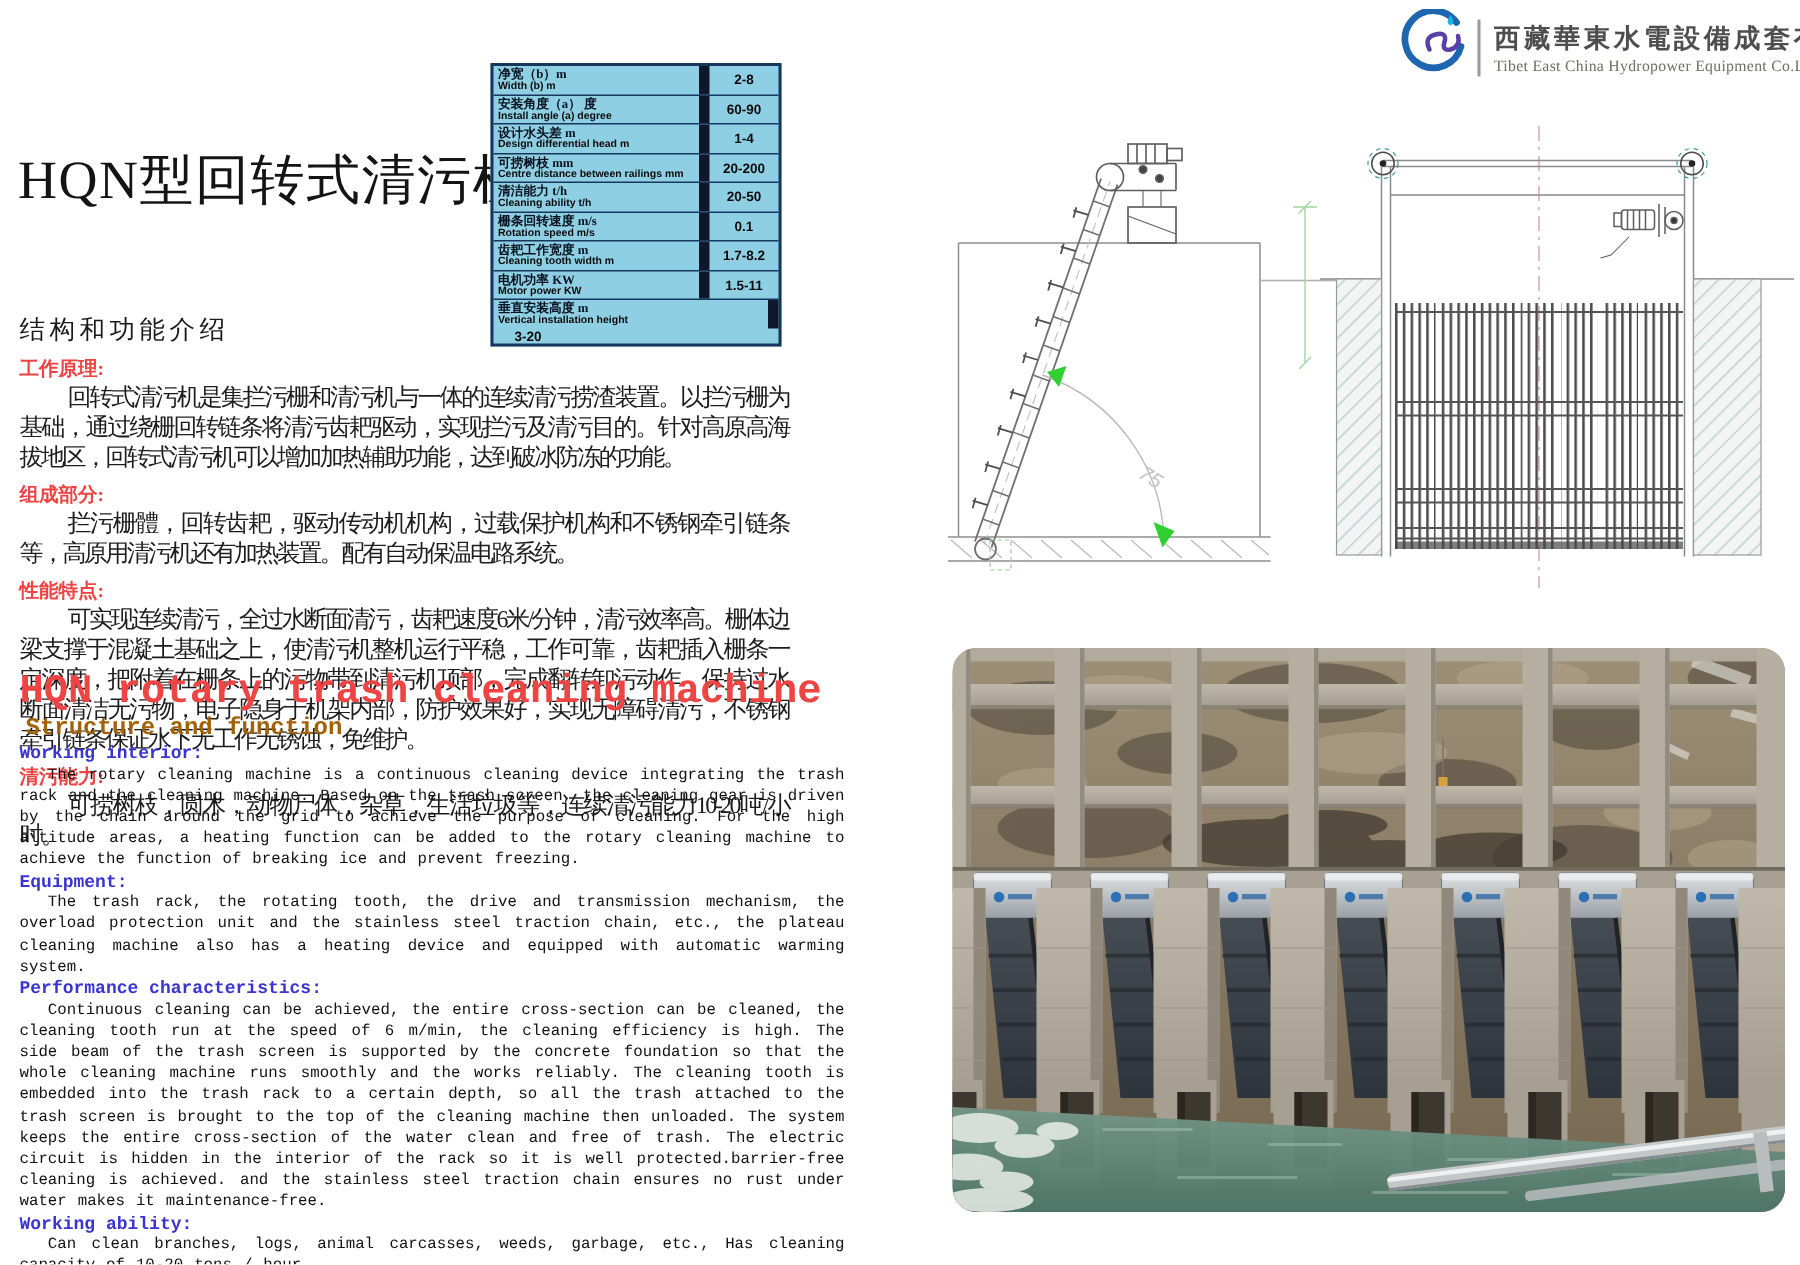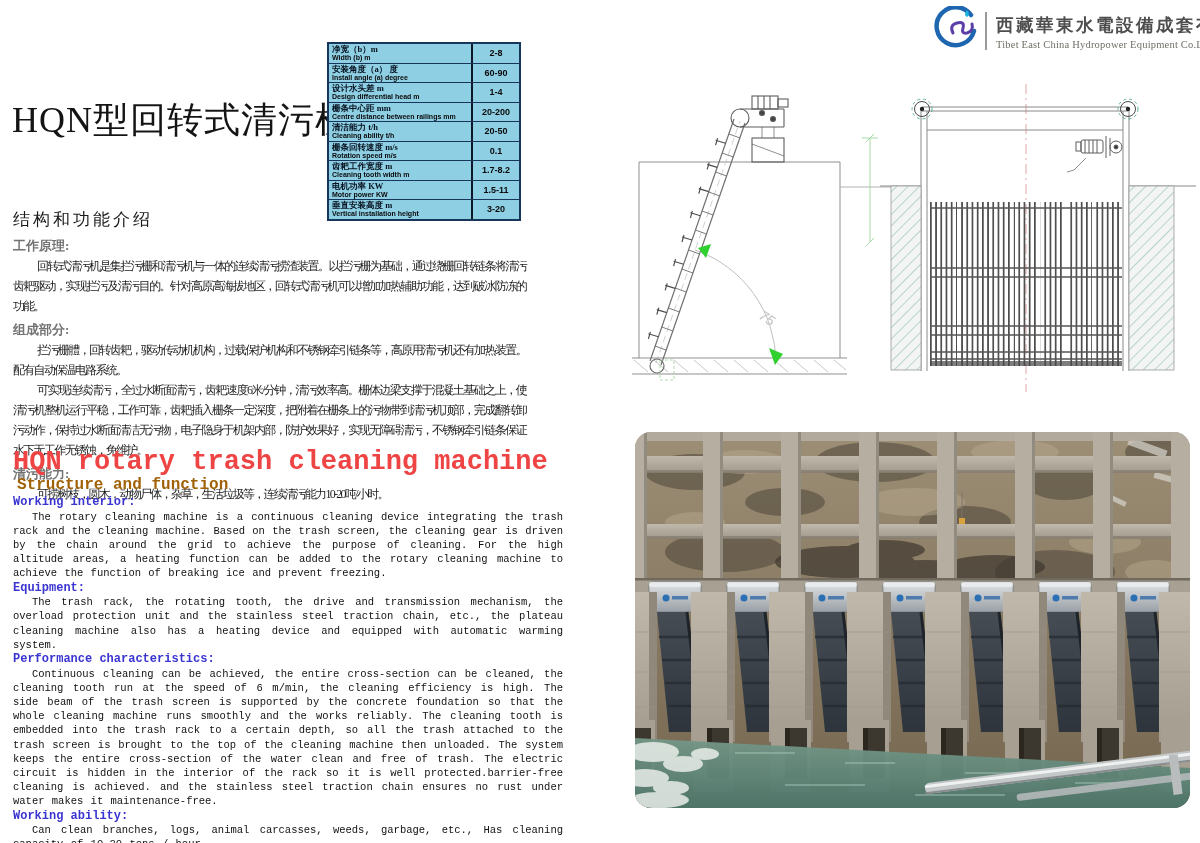--- a/index.html
+++ b/index.html
@@ -6,40 +6,40 @@
   .page{position:relative;width:1200px;height:843px;background:#fff;overflow:hidden;
         font-family:"Liberation Serif","DejaVu Serif",serif;color:#1a1a1a;}
 
   
   .title-zh{position:absolute;left:12px;top:96px;font-size:36px;letter-spacing:1px;color:#141414;white-space:nowrap;}
 
   
   .spec-table{position:absolute;left:327px;top:42px;width:194px;background:#8fcfe4;
               border:2px solid #16365c;box-sizing:border-box;}
   .spec-row{display:flex;border-bottom:1px solid #16365c;}
-  .spec-row:last-child{border-bottom:none;}
-  .spec-label{flex:1;border-right:2px solid #0f172a;padding:1px 3px 1px 3px;min-height:15px;}
+  .spec-row:last-child{border-bottom:none;flex-direction:column;}
+  .spec-label{flex:1;border-right:7px solid #0f172a;padding:1px 3px 1px 3px;min-height:15px;}
   .spec-label .zh{font-size:8.5px;font-weight:bold;color:#06121f;line-height:9px;letter-spacing:0;}
   .spec-label .en{font-size:7px;font-weight:bold;color:#0a0a0a;line-height:7.5px;
                   font-family:"Liberation Sans","DejaVu Sans",sans-serif;text-align:justify;}
   .spec-value{width:46px;display:flex;align-items:center;justify-content:center;
               font-size:9px;font-weight:bold;color:#0a0a0a;
               font-family:"Liberation Sans","DejaVu Sans",sans-serif;}
 
   
   .brand{position:absolute;left:933px;top:6px;display:flex;align-items:center;}
   .brand-sep{width:2px;height:38px;background:#9a9a9a;margin:0 9px 0 6px;}
   .brand-zh{font-size:17.5px;font-weight:bold;letter-spacing:2.5px;color:#4e4e4e;white-space:nowrap;}
   .brand-en{font-size:10.5px;color:#6f6f66;letter-spacing:0.2px;margin-top:2px;white-space:nowrap;}
 
   
   .zh-block{position:absolute;left:13px;top:168px;width:513px;margin-top:40px;}
   .intro-heading{font-size:17px;letter-spacing:3px;color:#1a1a1a;margin:0 0 6px 0;font-weight:500;}
-  .zh-heading{font-size:13px;font-weight:bold;color:#737373;margin:5px 0 1px 0;letter-spacing:0;}
-  .zh-body{font-size:12px;letter-spacing:-1.7px;line-height:20px;text-align:justify;
+  .zh-heading{font-size:13px;font-weight:bold;color:#ef4444;margin:5px 0 1px 0;letter-spacing:0;}
+  .zh-body{font-size:16px;letter-spacing:-1.7px;line-height:20px;text-align:justify;
            text-indent:2em;color:#1c1c1c;margin:0;}
 
   
   .en-block{position:absolute;left:13px;top:450px;width:550px;
             font-family:"Liberation Mono","DejaVu Sans Mono",monospace;}
   .en-title{font-size:27px;font-weight:bold;letter-spacing:0;color:#ef4444;line-height:24px;margin:0;}
   .en-sub{font-size:16px;font-weight:bold;color:#a16207;line-height:20px;margin:1px 0 0 4px;}
   .en-heading{font-size:12px;font-weight:bold;color:#3a35d1;line-height:14.6px;margin:0;}
   .en-body{font-size:10.5px;line-height:14.2px;color:#111;margin:0;text-align:justify;
            text-indent:3ch;word-spacing:1px;}
@@ -74,21 +74,21 @@
     </div>
     <div class="spec-row">
       <div class="spec-label">
           <div class="zh">设计水头差 m</div>
           <div class="en">Design differential head m</div>
         </div>
       <div class="spec-value">1-4</div>
     </div>
     <div class="spec-row">
       <div class="spec-label">
-          <div class="zh">栅条中心距 mm</div>
+          <div class="zh">可捞树枝 mm</div>
           <div class="en">Centre distance between railings mm</div>
         </div>
       <div class="spec-value">20-200</div>
     </div>
     <div class="spec-row">
       <div class="spec-label">
           <div class="zh">清洁能力 t/h</div>
           <div class="en">Cleaning ability t/h</div>
         </div>
       <div class="spec-value">20-50</div>
@@ -137,20 +137,21 @@
       <div class="brand-en">Tibet East China Hydropower Equipment Co.LTD</div>
     </span>
   </div>
 
   <div class="zh-block">
     <div class="intro-heading">结构和功能介绍</div>
     <div class="zh-heading">工作原理:</div>
     <p class="zh-body">回转式清污机是集拦污栅和清污机与一体的连续清污捞渣装置。以拦污栅为基础，通过绕栅回转链条将清污齿耙驱动，实现拦污及清污目的。针对高原高海拔地区，回转式清污机可以增加加热辅助功能，达到破冰防冻的功能。</p>
     <div class="zh-heading">组成部分:</div>
     <p class="zh-body">拦污栅體，回转齿耙，驱动传动机机构，过载保护机构和不锈钢牵引链条等，高原用清污机还有加热装置。配有自动保温电路系统。</p>
+    <div class="zh-heading">性能特点:</div>
     <p class="zh-body">可实现连续清污，全过水断面清污，齿耙速度6米/分钟，清污效率高。栅体边梁支撑于混凝土基础之上，使清污机整机运行平稳，工作可靠，齿耙插入栅条一定深度，把附着在栅条上的污物带到清污机顶部，完成翻转卸污动作，保持过水断面清洁无污物，电子隐身于机架内部，防护效果好，实现无障碍清污，不锈钢牵引链条保证水下无工作无锈蚀，免维护。</p>
     <div class="zh-heading">清污能力:</div>
     <p class="zh-body">可捞树枝，圆木，动物尸体，杂草，生活垃圾等，连续清污能力10-20吨/小时。</p>
   </div>
 
   <div class="en-block">
     <p class="en-title">HQN rotary trash cleaning machine</p>
     <p class="en-sub">Structure and function</p>
     <p class="en-heading">Working interior:</p>
     <p class="en-body">The rotary cleaning machine is a continuous cleaning device integrating the trash rack and the cleaning machine. Based on the trash screen, the cleaning gear is driven by the chain around the grid to achieve the purpose of cleaning. For the high altitude areas, a heating function can be added to the rotary cleaning machine to achieve the function of breaking ice and prevent freezing.</p>

